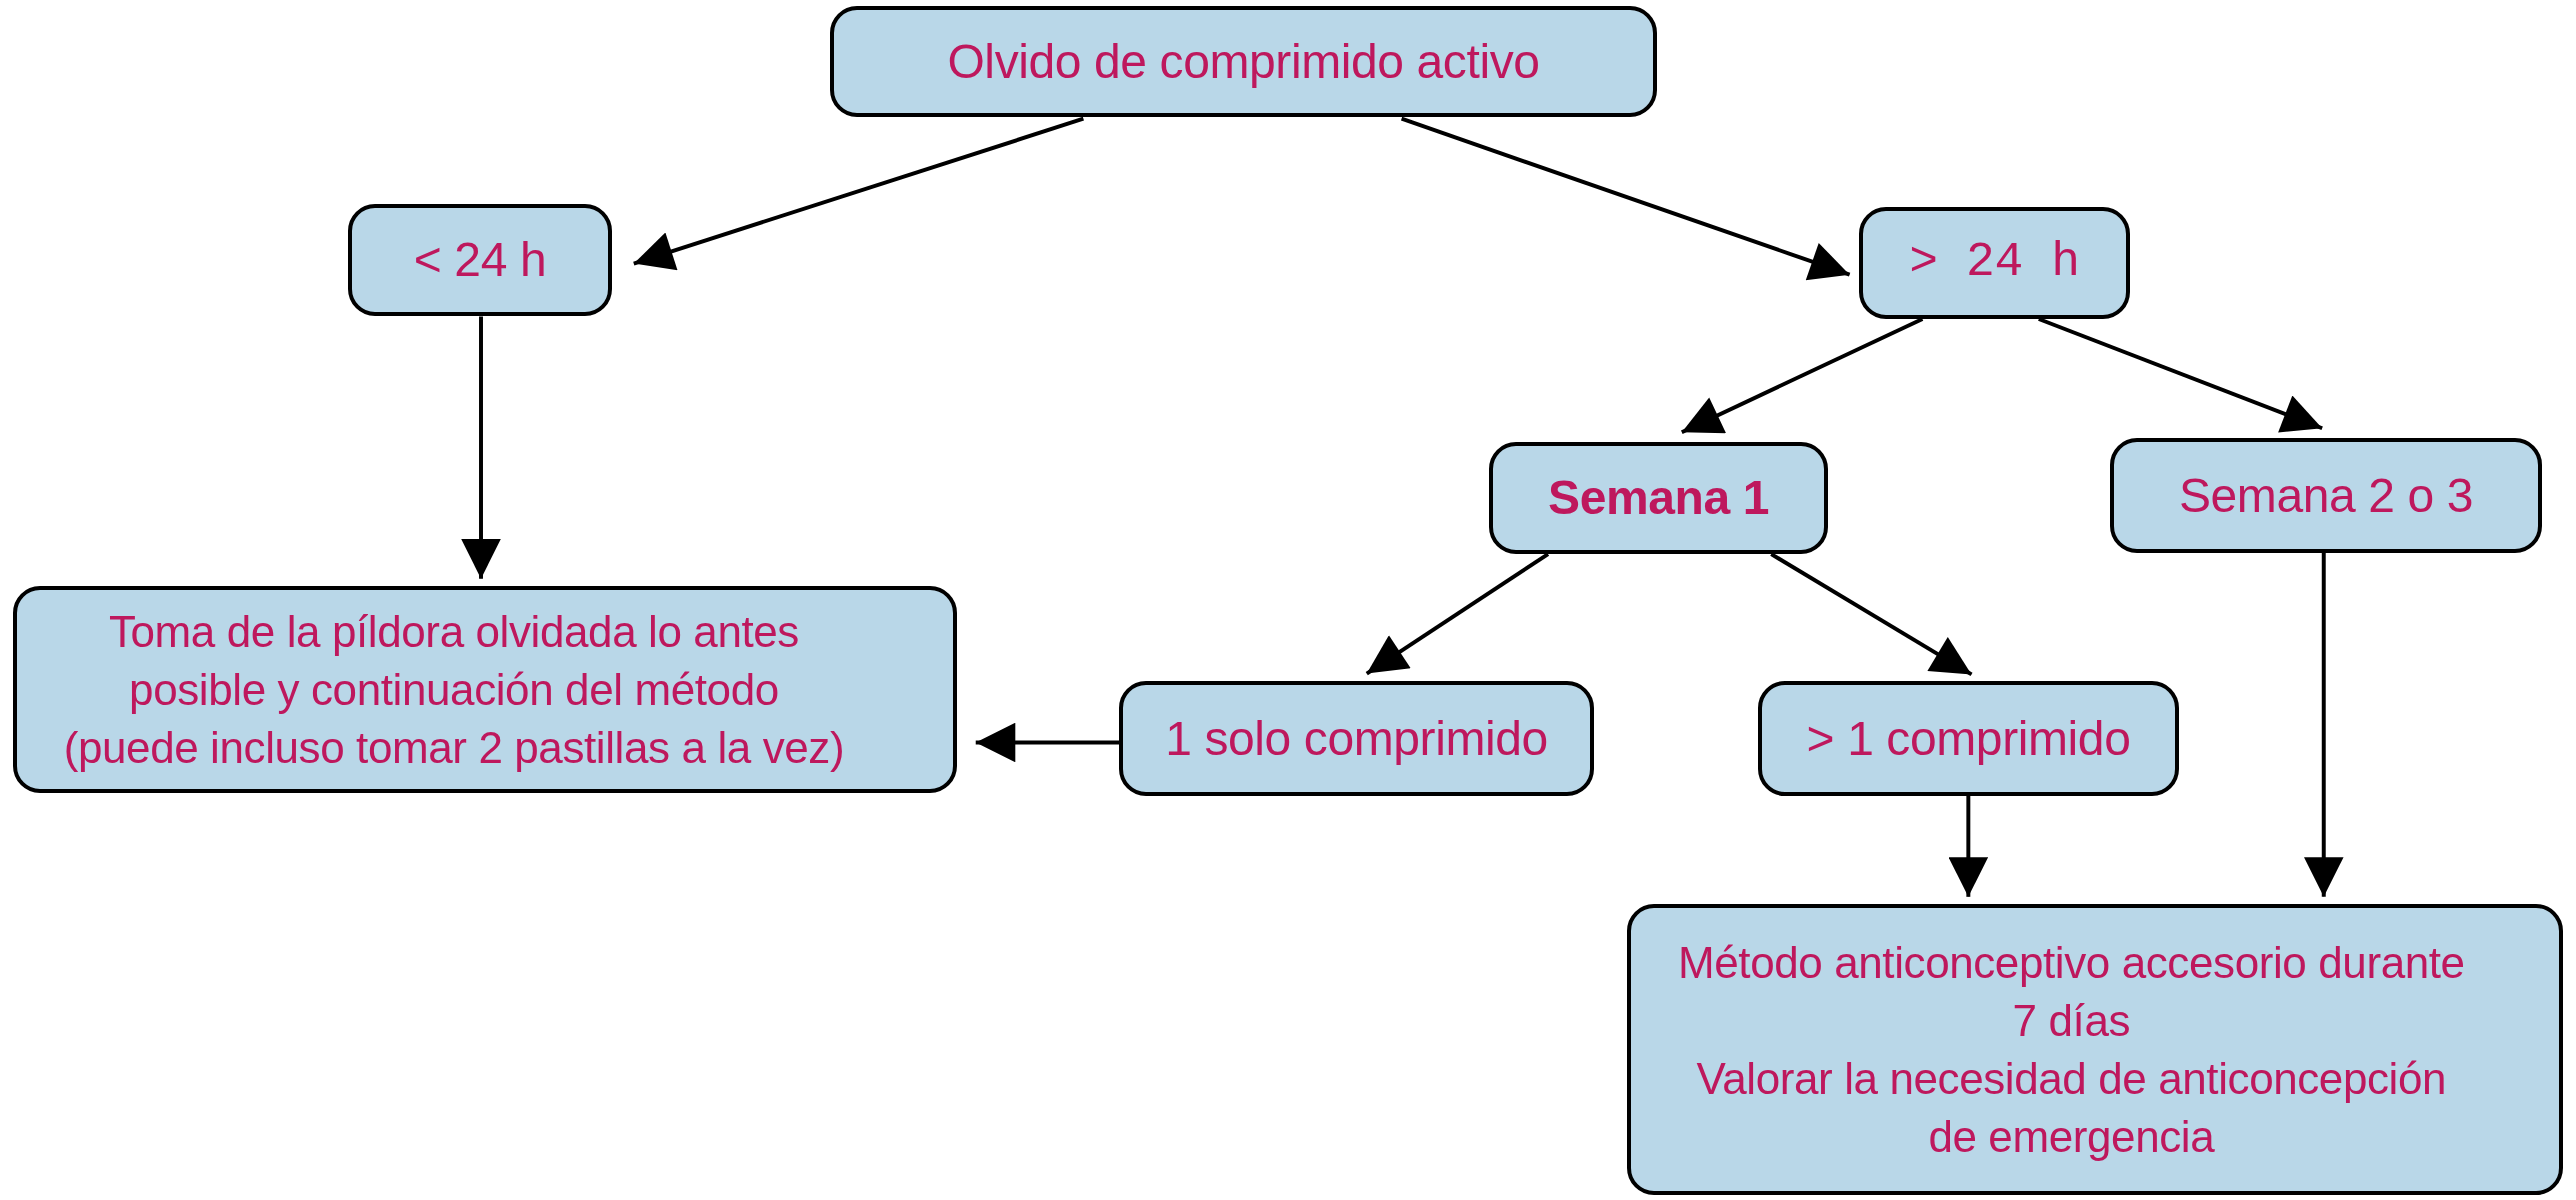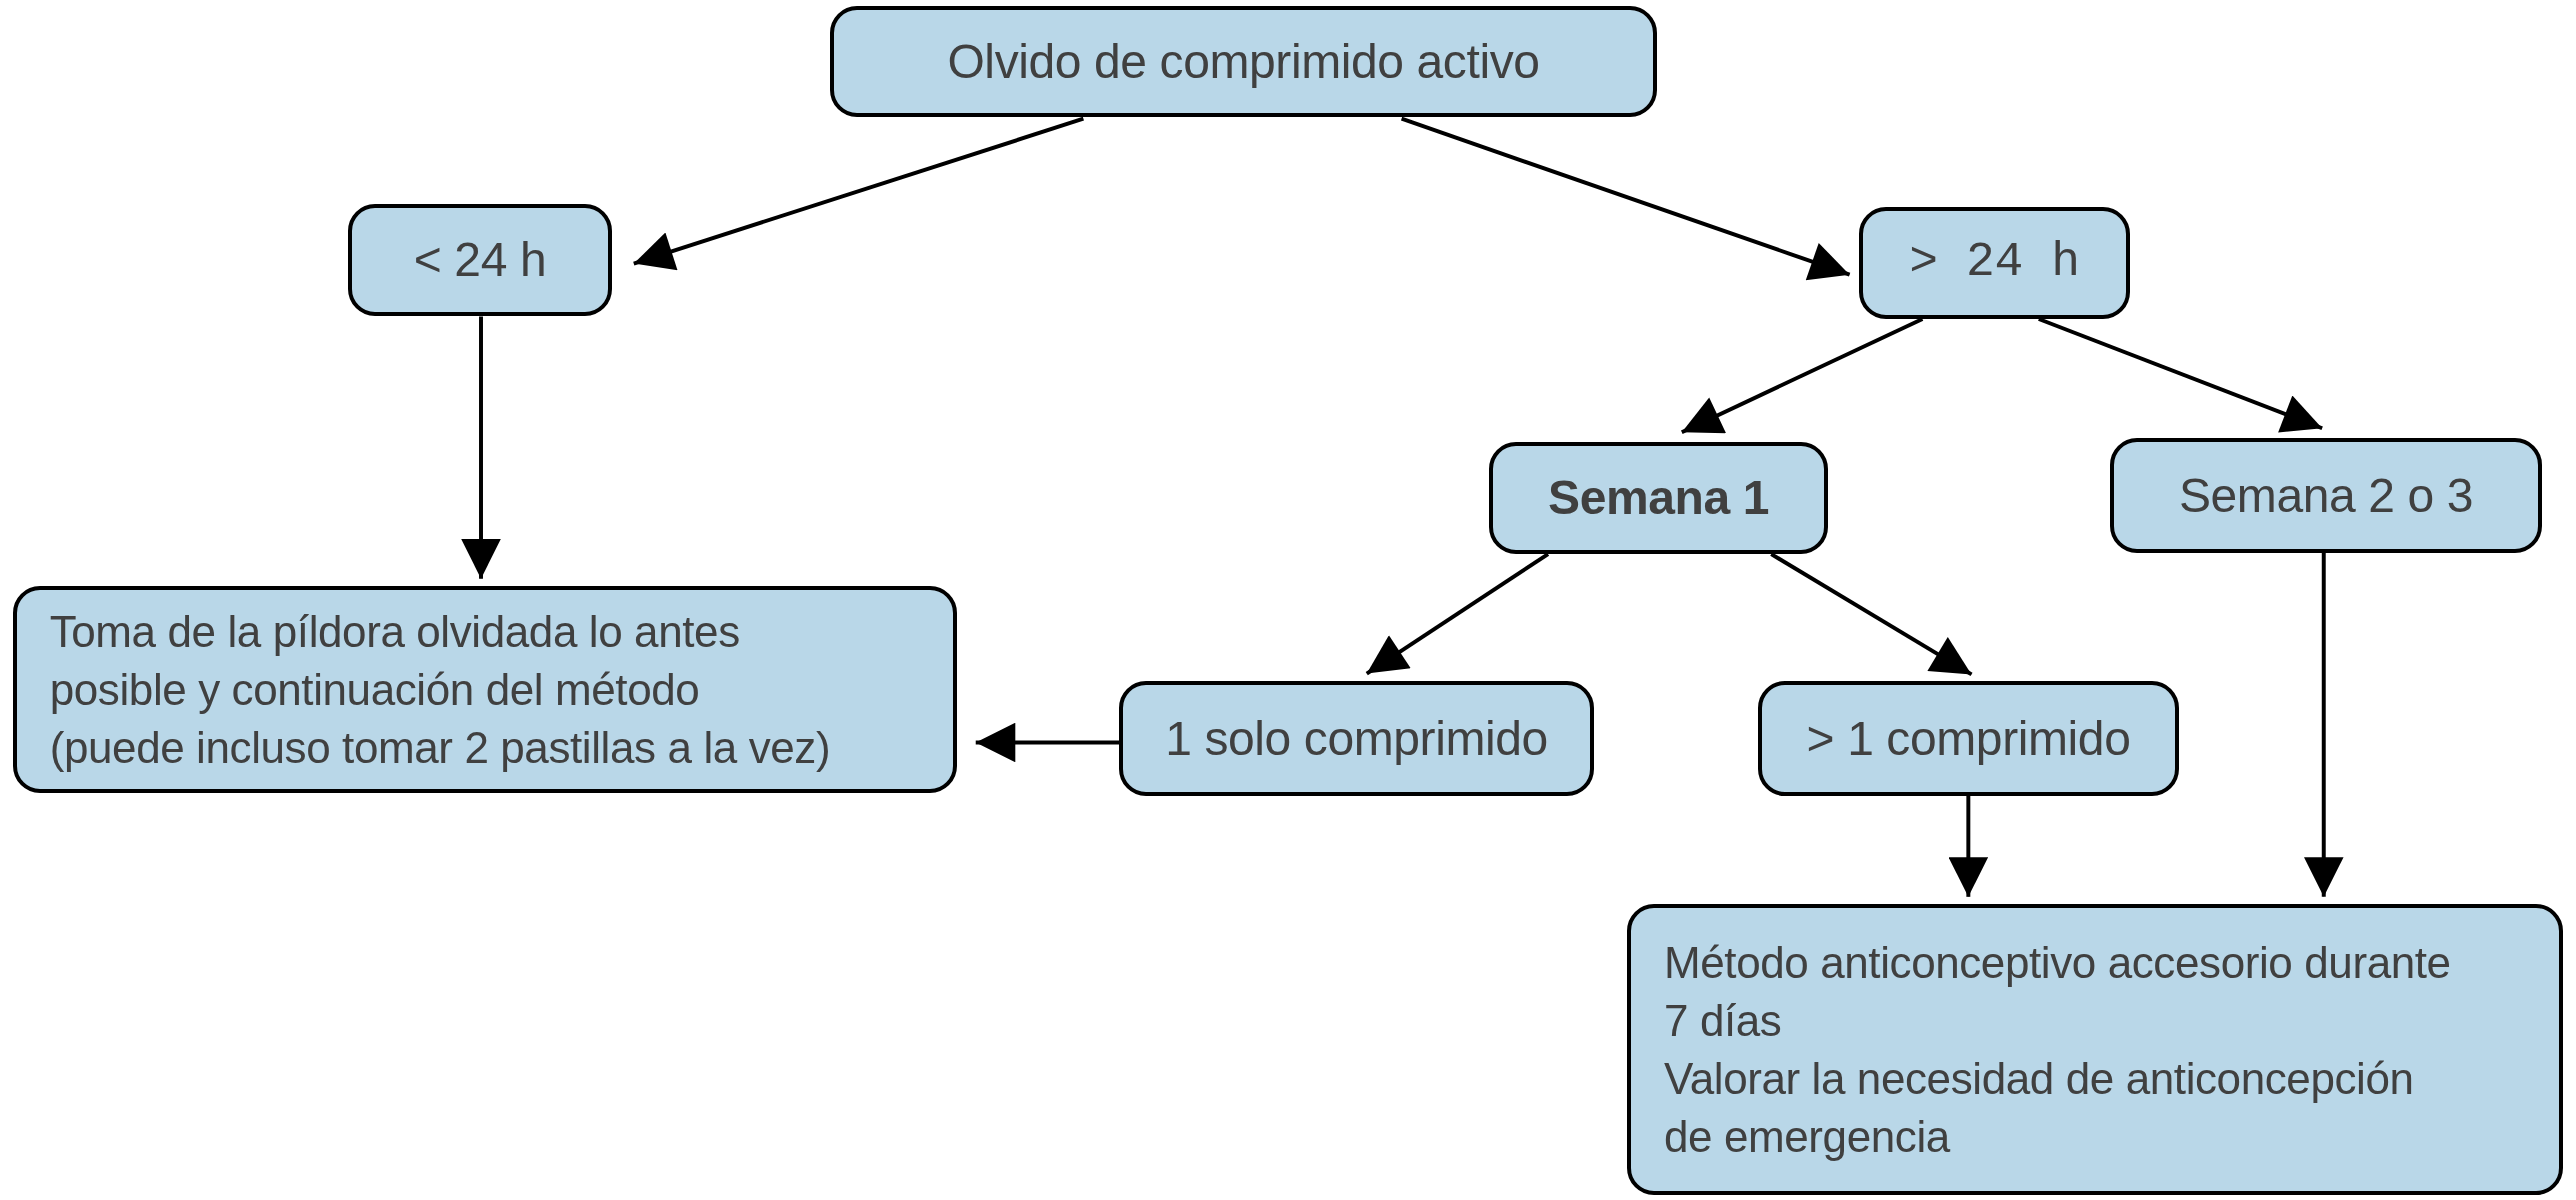--- a/index.html
+++ b/index.html
@@ -22,34 +22,34 @@
     width: 2576px;
     height: 1200px;
     display: block;
   }
   .node {
     position: absolute;
     box-sizing: border-box;
     background: #b9d7e8;
     border: 4px solid #000000;
     border-radius: 27px;
-    color: #404040;
+    color: #be185d;
     display: flex;
     align-items: center;
     justify-content: center;
     text-align: center;
     font-size: 48px;
     line-height: 1.15;
     letter-spacing: -0.4px;
     white-space: pre-line;
   }
   .node.para {
     justify-content: flex-start;
-    text-align: left;
-    padding: 8px 22px 8px 33px;
+    text-align: center;
+    padding: 8px 22px 8px 47px;
     font-size: 44px;
     line-height: 58px;
   }
   
   #n-root   { left: 830px; top: 6.3px;    width: 827px; height: 111px; }
   #n-lt24   { left: 348px;  top: 204px;  width: 264px;  height: 112px; }
   #n-gt24   { left: 1859px; top: 207px;  width: 271px;  height: 112px; font-family: Liberation Mono, monospace; }
   #n-sem1   { left: 1489px; top: 442px;  width: 339px;  height: 112px; font-weight: bold; }
   #n-sem23  { left: 2110px; top: 438px;  width: 432px;  height: 115px; }
   #n-take   { left: 12.7px;   top: 586px;  width: 944px; height: 207px; }

